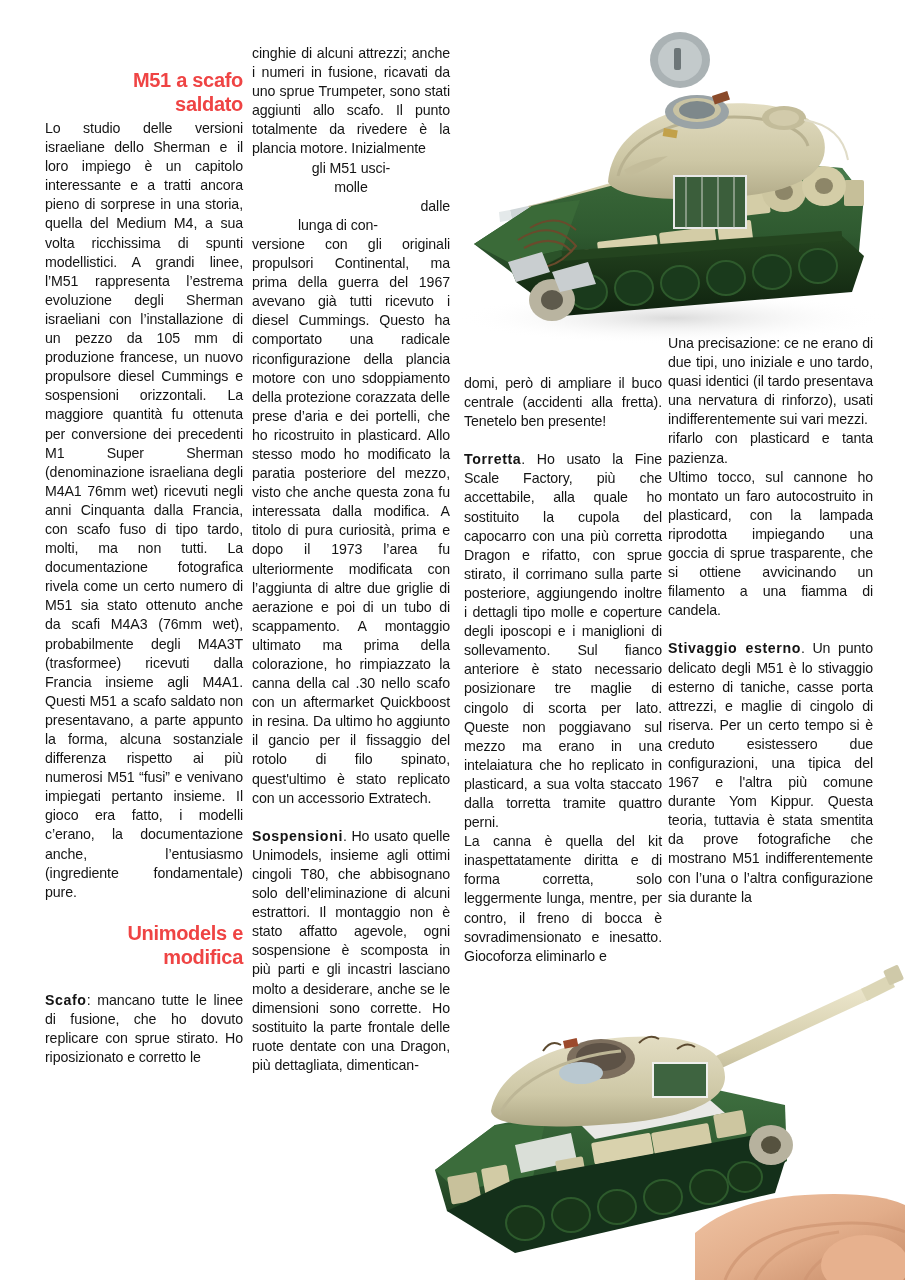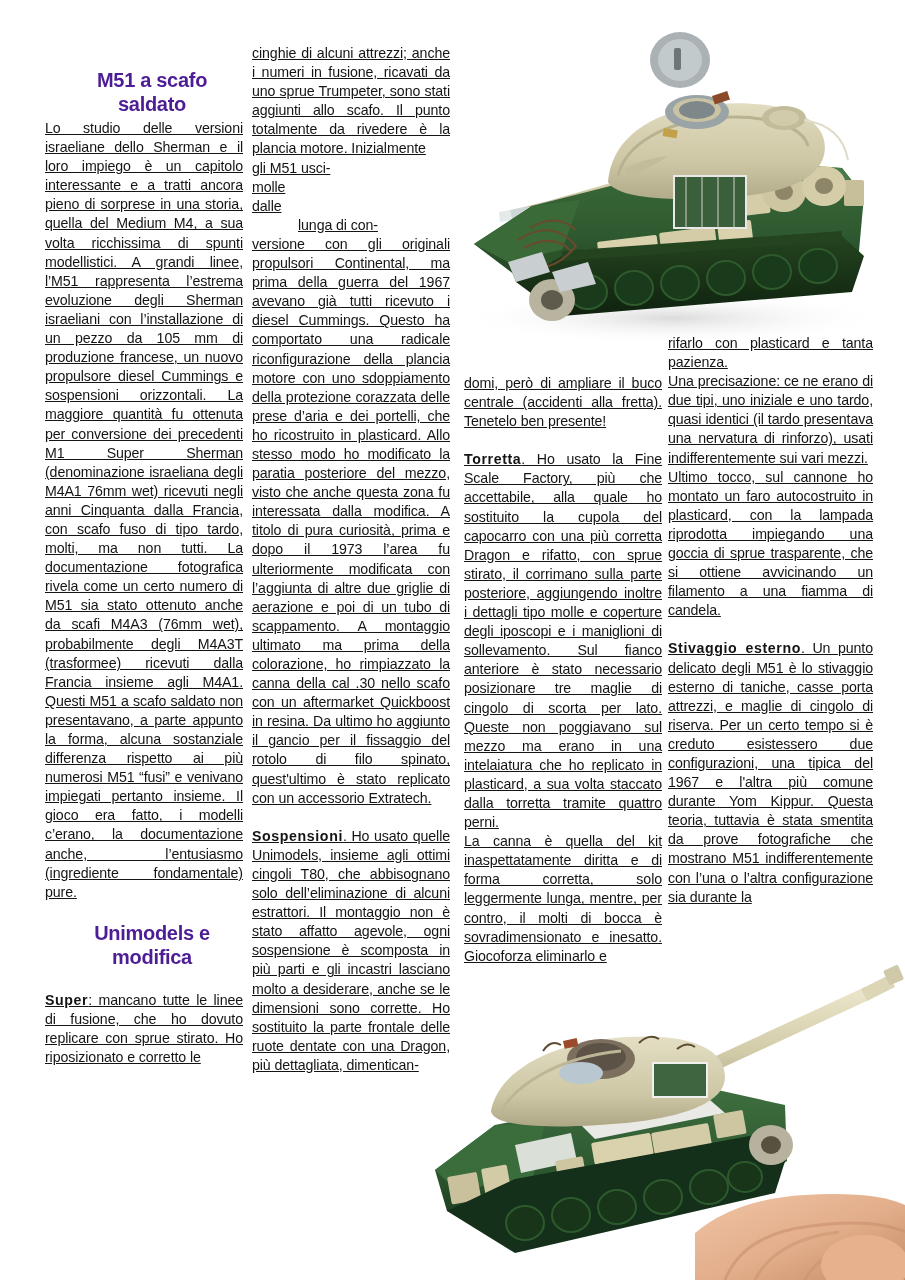--- a/index.html
+++ b/index.html
@@ -17,37 +17,37 @@
   .photo{position:absolute;overflow:hidden;}
 
   #photo-top{left:412px;top:0px;width:493px;height:345px;}
   #photo-bottom{left:395px;top:965px;width:510px;height:315px;}
 
   .tank-svg{display:block;width:100%;height:100%;}
 
   
   .col{position:absolute;font-size:14.2px;line-height:19.1px;text-align:justify;
        color:#141414;letter-spacing:-0.1px;}
-  .col p{margin:0 0 0 0;text-indent:0;text-decoration:underline;}
+  .col p{margin:0 0 0 0;text-indent:0;}
   .col p + p{margin-top:0;}
   .gap{height:19px;}
 
   h2.head{
-    font-size:20px;line-height:24px;font-weight:bold;text-align:center;
-    margin:0 0 3px 16px;letter-spacing:-0.3px;color:#4c1d95;
+    font-size:20px;line-height:24px;font-weight:bold;text-align:right;
+    margin:0 0 3px 16px;letter-spacing:-0.3px;color:#ef4444;
   }
   .runin{font-weight:bold;letter-spacing:0.6px;}
 
   #col1{left:45px;top:68px;width:198px;}
   #col2{left:252px;top:44px;width:198px;}
   #col3{left:464px;top:374px;width:198px;}
   #col4{left:668px;top:334px;width:205px;}
-  .ind-a{text-align:left;}
+  .ind-a{text-align:right;}
   .ind-b{padding-left:46px;text-align:justify;}
-  .lastline{text-align:left;}
+  .lastline{text-align:center;}
 </style>
 </head>
 <body>
 
 <div class="page">
 
   <div class="photo" id="photo-top">
     <svg class="tank-svg" viewBox="0 0 493 345" preserveAspectRatio="none">
       <defs>
         <linearGradient id="gHull" x1="0" y1="0" x2="0" y2="1">
@@ -257,42 +257,42 @@
       </g>
     </svg>
   </div>
 
   <div class="col" id="col1">
     <h2 class="head">M51 a scafo saldato</h2>
     <p>Lo studio delle versioni israeliane dello Sherman e il loro impiego è un capitolo interessante e a tratti ancora pieno di sorprese in una storia, quella del Medium M4, a sua volta ricchissima di spunti modellistici. A grandi linee, l’M51 rappresenta l’estrema evoluzione degli Sherman israeliani con l’installazione di un pezzo da 105 mm di produzione francese, un nuovo propulsore diesel Cummings e sospensioni orizzontali. La maggiore quantità fu ottenuta per conversione dei precedenti M1 Super Sherman (denominazione israeliana degli M4A1 76mm wet) ricevuti negli anni Cinquanta dalla Francia, con scafo fuso di tipo tardo, molti, ma non tutti. La documentazione fotografica rivela come un certo numero di M51 sia stato ottenuto anche da scafi M4A3 (76mm wet), probabilmente degli M4A3T (trasformee) ricevuti dalla Francia insieme agli M4A1. Questi M51 a scafo saldato non presentavano, a parte appunto la forma, alcuna sostanziale differenza rispetto ai più numerosi M51 “fusi” e venivano impiegati pertanto insieme. Il gioco era fatto, i modelli c’erano, la documentazione anche, l’entusiasmo (ingrediente fondamentale) pure.</p>
     <div class="gap"></div>
     <h2 class="head">Unimodels e modifica</h2>
     <div class="gap"></div>
-    <p><span class="runin">Super</span><span>: mancano tutte le linee di fusione, che ho dovuto replicare con sprue stirato. Ho riposizionato e corretto le</span></p>
+    <p><span class="runin">Scafo</span><span>: mancano tutte le linee di fusione, che ho dovuto replicare con sprue stirato. Ho riposizionato e corretto le</span></p>
   </div>
 
   <div class="col" id="col2">
     <p>cinghie di alcuni attrezzi; anche i numeri in fusione, ricavati da uno sprue Trumpeter, sono stati aggiunti allo scafo. Il punto totalmente da rivedere è la plancia motore. Inizialmente</p>
     <p class="lastline">gli M51 usci-</p>
     <p class="lastline">molle</p>
     <p class="ind-a">dalle</p>
     <p class="ind-b">lunga di con-</p>
     <p>versione con gli originali propulsori Continental, ma prima della guerra del 1967 avevano già tutti ricevuto i diesel Cummings. Questo ha comportato una radicale riconfigurazione della plancia motore con uno sdoppiamento della protezione corazzata delle prese d’aria e dei portelli, che ho ricostruito in plasticard. Allo stesso modo ho modificato la paratia posteriore del mezzo, visto che anche questa zona fu interessata dalla modifica. A titolo di pura curiosità, prima e dopo il 1973 l’area fu ulteriormente modificata con l’aggiunta di altre due griglie di aerazione e poi di un tubo di scappamento. A montaggio ultimato ma prima della colorazione, ho rimpiazzato la canna della cal .30 nello scafo con un aftermarket Quickboost in resina. Da ultimo ho aggiunto il gancio per il fissaggio del rotolo di filo spinato, quest'ultimo è stato replicato con un accessorio Extratech.</p>
     <div class="gap"></div>
     <p><span class="runin">Sospensioni</span><span>. Ho usato quelle Unimodels, insieme agli ottimi cingoli T80, che abbisognano solo dell’eliminazione di alcuni estrattori. Il montaggio non è stato affatto agevole, ogni sospensione è scomposta in più parti e gli incastri lasciano molto a desiderare, anche se le dimensioni sono corrette. Ho sostituito la parte frontale delle ruote dentate con una Dragon, più dettagliata, dimentican-</span></p>
   </div>
 
   <div class="col" id="col3">
     <p>domi, però di ampliare il buco centrale (accidenti alla fretta). Tenetelo ben presente!</p>
     <div class="gap"></div>
     <p><span class="runin">Torretta</span><span>. Ho usato la Fine Scale Factory, più che accettabile, alla quale ho sostituito la cupola del capocarro con una più corretta Dragon e rifatto, con sprue stirato, il corrimano sulla parte posteriore, aggiungendo inoltre i dettagli tipo molle e coperture degli iposcopi e i maniglioni di sollevamento. Sul fianco anteriore è stato necessario posizionare tre maglie di cingolo di scorta per lato. Queste non poggiavano sul mezzo ma erano in una intelaiatura che ho replicato in plasticard, a sua volta staccato dalla torretta tramite quattro perni.</span></p>
-    <p>La canna è quella del kit inaspettatamente diritta e di forma corretta, solo leggermente lunga, mentre, per contro, il molti di bocca è sovradimensionato e inesatto. Giocoforza eliminarlo e</p>
+    <p>La canna è quella del kit inaspettatamente diritta e di forma corretta, solo leggermente lunga, mentre, per contro, il freno di bocca è sovradimensionato e inesatto. Giocoforza eliminarlo e</p>
   </div>
 
   <div class="col" id="col4">
+    <p>Una precisazione: ce ne erano di due tipi, uno iniziale e uno tardo, quasi identici (il tardo presentava una nervatura di rinforzo), usati indifferentemente sui vari mezzi.</p>
     <p>rifarlo con plasticard e tanta pazienza.</p>
-    <p>Una precisazione: ce ne erano di due tipi, uno iniziale e uno tardo, quasi identici (il tardo presentava una nervatura di rinforzo), usati indifferentemente sui vari mezzi.</p>
     <p>Ultimo tocco, sul cannone ho montato un faro autocostruito in plasticard, con la lampada riprodotta impiegando una goccia di sprue trasparente, che si ottiene avvicinando un filamento a una fiamma di candela.</p>
     <div class="gap"></div>
     <p><span class="runin">Stivaggio esterno</span><span>. Un punto delicato degli M51 è lo stivaggio esterno di taniche, casse porta attrezzi, e maglie di cingolo di riserva. Per un certo tempo si è creduto esistessero due configurazioni, una tipica del 1967 e l'altra più comune durante Yom Kippur. Questa teoria, tuttavia è stata smentita da prove fotografiche che mostrano M51 indifferentemente con l’una o l’altra configurazione sia durante la</span></p>
   </div>
 
 </div>
 
 </body></html>

